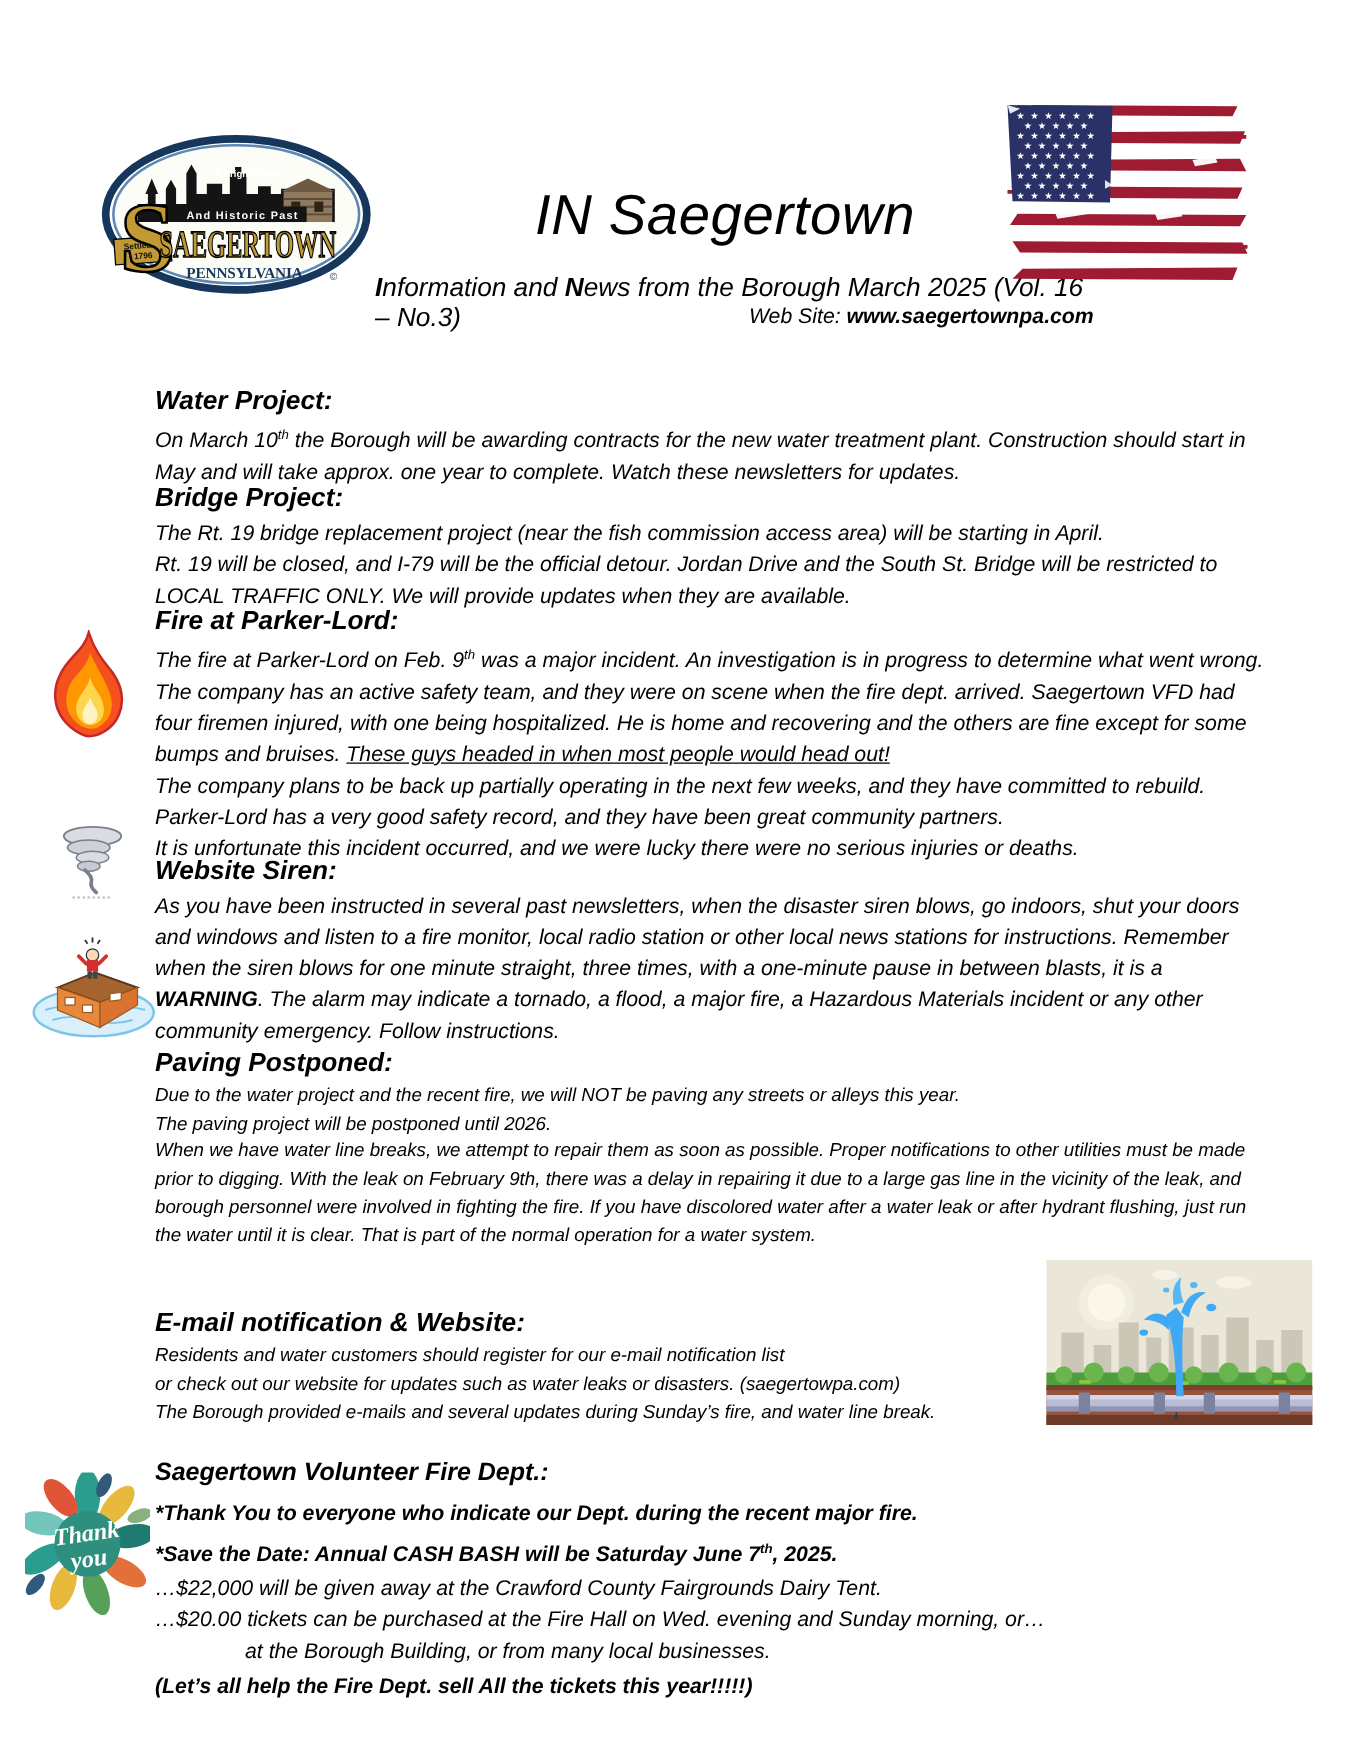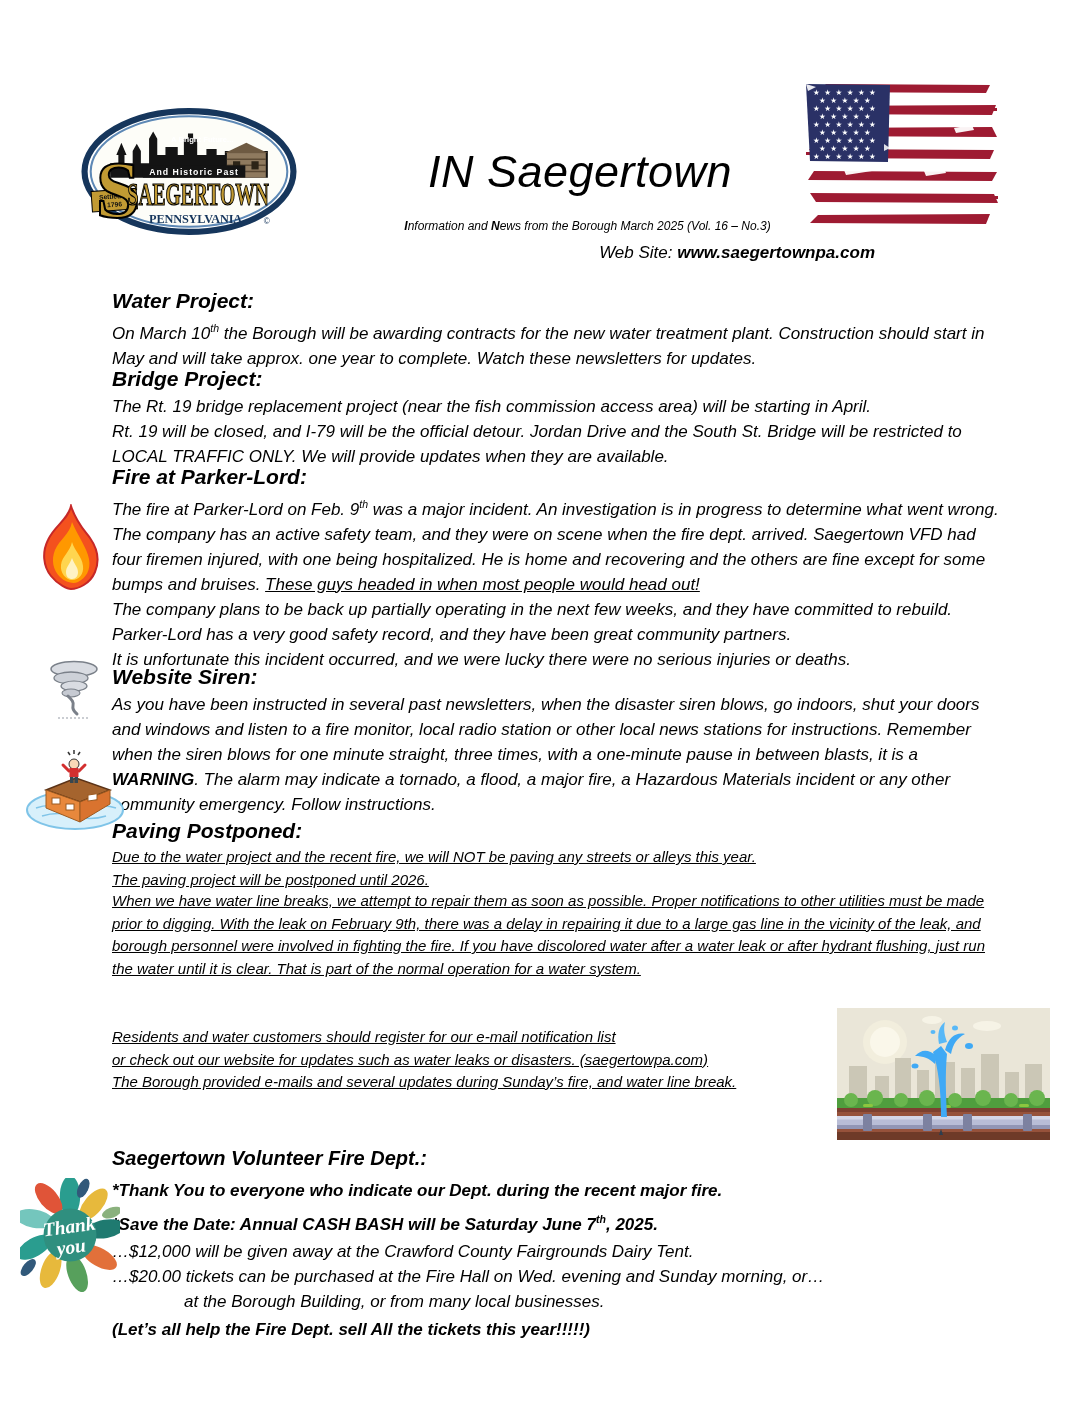--- a/index.html
+++ b/index.html
@@ -4,32 +4,32 @@
 <style>
   html,body{margin:0;padding:0;background:#fff;}
   .page{position:relative;width:1088px;height:1408px;background:#ffffff;
         font-family:"Liberation Sans",sans-serif;color:#000;overflow:hidden;}
 
   
   .logo{position:absolute;left:80px;top:108px;width:218px;height:128px;}
   .flag{position:absolute;left:804px;top:84px;width:196px;height:143px;}
   .main-title{position:absolute;left:300px;top:146px;width:560px;text-align:center;
               font-size:45px;font-weight:normal;font-style:italic;letter-spacing:.5px;}
-  .sub1{position:absolute;left:300px;top:219px;width:575px;text-align:center;
-        font-size:12px;font-style:italic;}
+  .sub1{position:absolute;left:300px;top:219px;width:575px;text-align:left;
+        font-size:21px;font-style:italic;}
   .sub2{position:absolute;left:300px;top:243px;width:575px;text-align:right;
         font-size:17px;font-style:italic;}
   .b{font-weight:bold;}
   .u{text-decoration:underline;}
 
   
-  .sec{position:absolute;left:112px;width:896px;font-style:italic;}
+  .sec{position:absolute;left:124px;width:896px;font-style:italic;margin-top:20px;}
   .sec h2{font-size:21px;font-weight:bold;margin:0 0 3px 0;line-height:25px;}
   .sec p{font-size:17px;line-height:25px;margin:0;}
-  .sec.small p{font-size:15px;line-height:22.5px;text-decoration:underline;}
+  .sec.small p{font-size:15px;line-height:22.5px;}
   sup{font-size:62%;}
 
   
   .dept p{margin:0;}
   .dept h2{margin:0 0 7px 0;}
   .thanks-line{font-size:20px;font-weight:bold;line-height:27px;margin:0 0 4px 0 !important;}
   .save-line{font-size:16.5px;font-weight:bold;line-height:26px;margin:0 0 2px 0 !important;}
   .dot-line{font-size:16.5px;line-height:25px;}
   .indent{padding-left:72px;}
   .help-line{font-size:22px;font-weight:bold;line-height:31px;margin-top:3px !important;}
@@ -150,30 +150,31 @@
     <h2>Paving Postponed:</h2>
     <p>Due to the water project and the recent fire, we will NOT be paving any streets or alleys this year.</p>
     <p>The paving project will be postponed until 2026.</p>
   </div>
 
   <div class="sec small" style="top:890px;">
     <p>When we have water line breaks, we attempt to repair them as soon as possible. Proper notifications to other utilities must be made prior to digging. With the leak on February 9th, there was a delay in repairing it due to a large gas line in the vicinity of the leak, and borough personnel were involved in fighting the fire. If you have discolored water after a water leak or after hydrant flushing, just run the water until it is clear. That is part of the normal operation for a water system.</p>
   </div>
 
   <div class="sec small" style="top:1026px;width:700px;">
+    <h2>E-mail notification &amp; Website:</h2>
     <p>Residents and water customers should register for our e-mail notification list</p>
     <p> or check out our website for updates such as water leaks or disasters. (saegertowpa.com)</p>
     <p>The Borough provided e-mails and several updates during Sunday’s fire, and water line break.</p>
   </div>
 
   <div class="sec dept" style="top:1146px;">
     <h2 style="font-size:20px;">Saegertown Volunteer Fire Dept.:</h2>
     <p class="thanks-line">*Thank You to everyone who indicate our Dept. during the recent major fire.</p>
     <p class="save-line"><span>*Save the Date: Annual CASH BASH will be Saturday June 7</span><sup>th</sup><span>, 2025.</span></p>
-    <p class="dot-line">…$12,000 will be given away at the Crawford County Fairgrounds Dairy Tent.</p>
+    <p class="dot-line">…$22,000 will be given away at the Crawford County Fairgrounds Dairy Tent.</p>
     <p class="dot-line">…$20.00 tickets can be purchased at the Fire Hall on Wed. evening and Sunday morning, or…</p>
     <p class="dot-line indent">at the Borough Building, or from many local businesses.</p>
     <p class="help-line">(Let’s all help the Fire Dept. sell All the tickets this year!!!!!)</p>
   </div>
 
   <div class="ill fire">
     <svg width="64" height="88" viewBox="0 0 64 88">
       <path d="M33,2 C30,16 16,22 10,36 C4,48 5,62 13,72 C20,81 30,85 33,85 C40,85 52,80 57,68 C62,56 59,44 52,34 C46,26 38,18 33,2 Z" fill="#f4511e" stroke="#c62828" stroke-width="2"></path>
       <path d="M34,18 C32,30 21,36 17,46 C13,56 15,66 22,73 C28,79 36,80 40,78 C48,74 53,66 51,55 C49,44 40,32 34,18 Z" fill="#ff9800"></path>
       <path d="M34,38 C32,48 24,52 23,61 C22,69 28,76 34,76 C41,76 46,70 45,62 C44,52 37,48 34,38 Z" fill="#ffd54f"></path>

